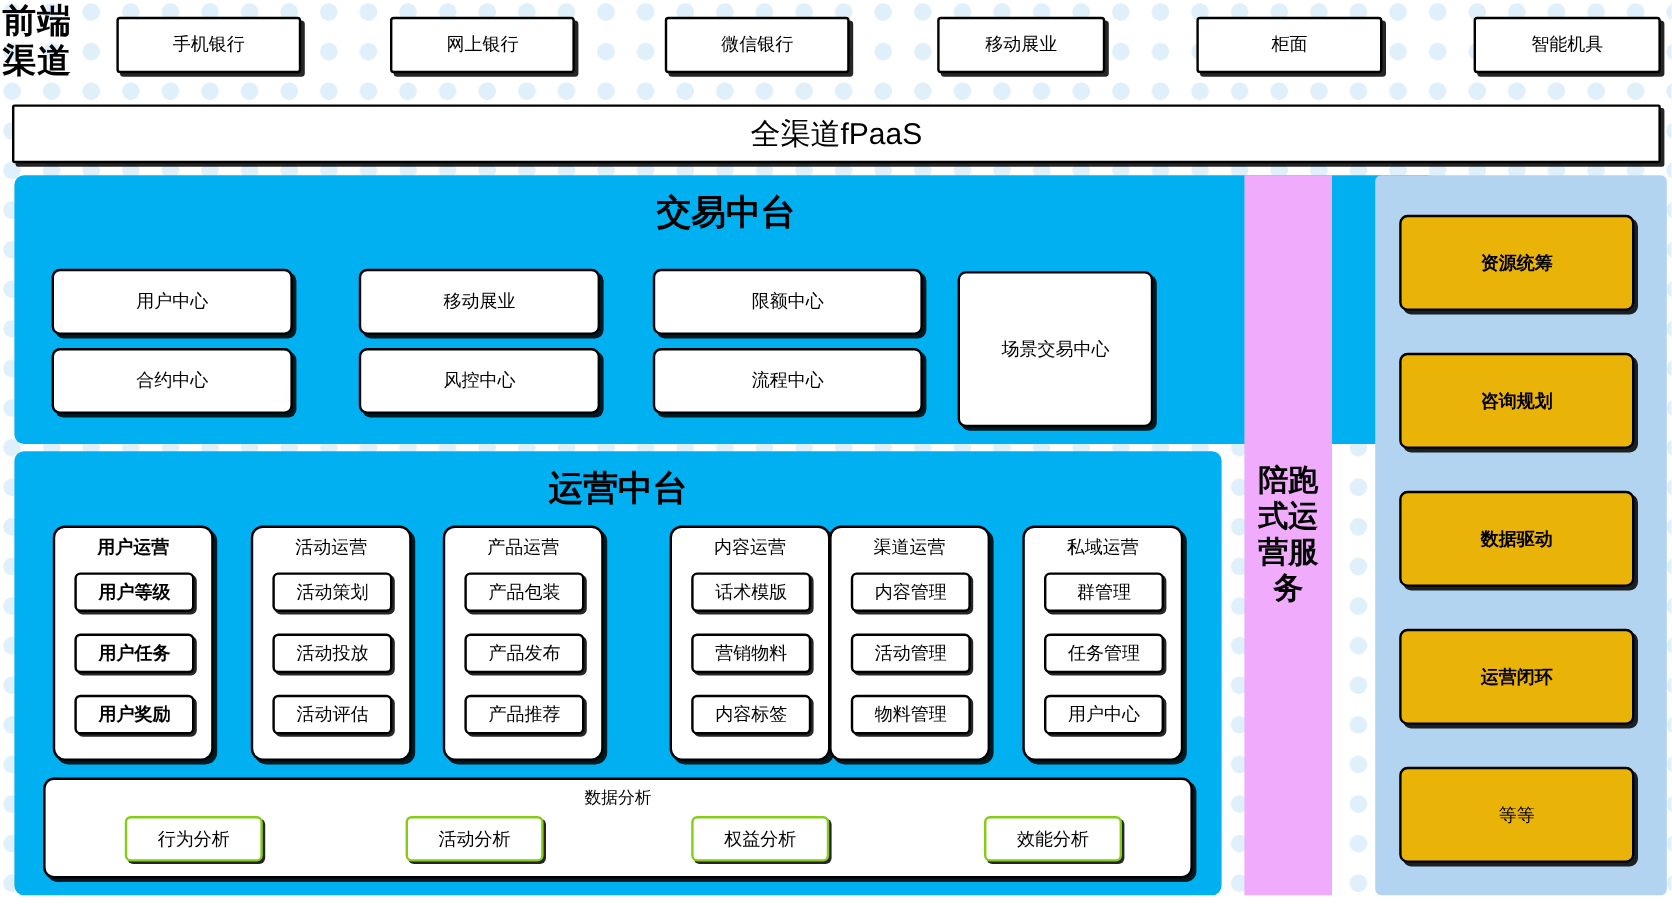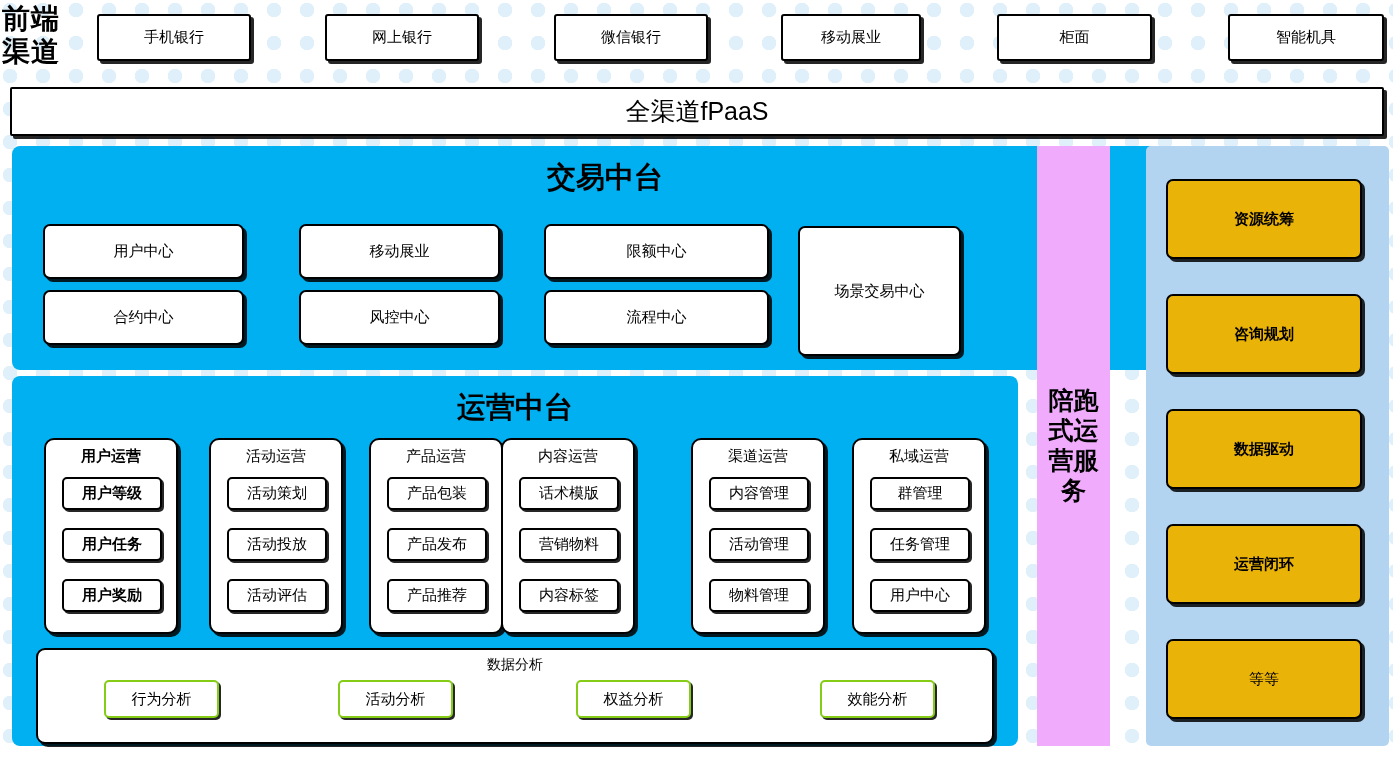--- a/index.html
+++ b/index.html
@@ -69,21 +69,21 @@
   .opitem{
     position:absolute;left:16px;width:100px;height:33px;
     background:#fff;border:2px solid #000;border-radius:5px;
     box-shadow:2px 2px 0 0 rgba(0,0,0,0.85);
     display:flex;align-items:center;justify-content:center;
     font-size:15px;box-sizing:border-box;
   }
 
   
   #dataan{
-    left:36px;top:648px;width:958px;height:96px;
+    left:36px;top:648px;width:958px;height:84px;
     border-radius:9px;display:block;
   }
   #dataan-title{
     position:absolute;left:0;right:0;top:6px;text-align:center;font-size:14px;
   }
   .dabox{
     position:absolute;top:30px;width:115px;height:38px;
     background:#fff;border:2px solid #84cc16;border-radius:5px;
     box-shadow:2px 2px 0 0 rgba(0,0,0,0.85);
     display:flex;align-items:center;justify-content:center;
@@ -195,21 +195,21 @@
   <div class="opitem" style="top:139px;">活动评估</div>
 </div>
 
 <div class="opcol layer" style="left:369px;">
   <div class="opcol-title">产品运营</div>
   <div class="opitem" style="top:37px;">产品包装</div>
   <div class="opitem" style="top:88px;">产品发布</div>
   <div class="opitem" style="top:139px;">产品推荐</div>
 </div>
 
-<div class="opcol layer" style="left:501px;">
+<div class="opcol layer" style="left:558px;">
   <div class="opcol-title">内容运营</div>
   <div class="opitem" style="top:37px;">话术模版</div>
   <div class="opitem" style="top:88px;">营销物料</div>
   <div class="opitem" style="top:139px;">内容标签</div>
 </div>
 
 <div class="opcol layer" style="left:691px;">
   <div class="opcol-title">渠道运营</div>
   <div class="opitem" style="top:37px;">内容管理</div>
   <div class="opitem" style="top:88px;">活动管理</div>

